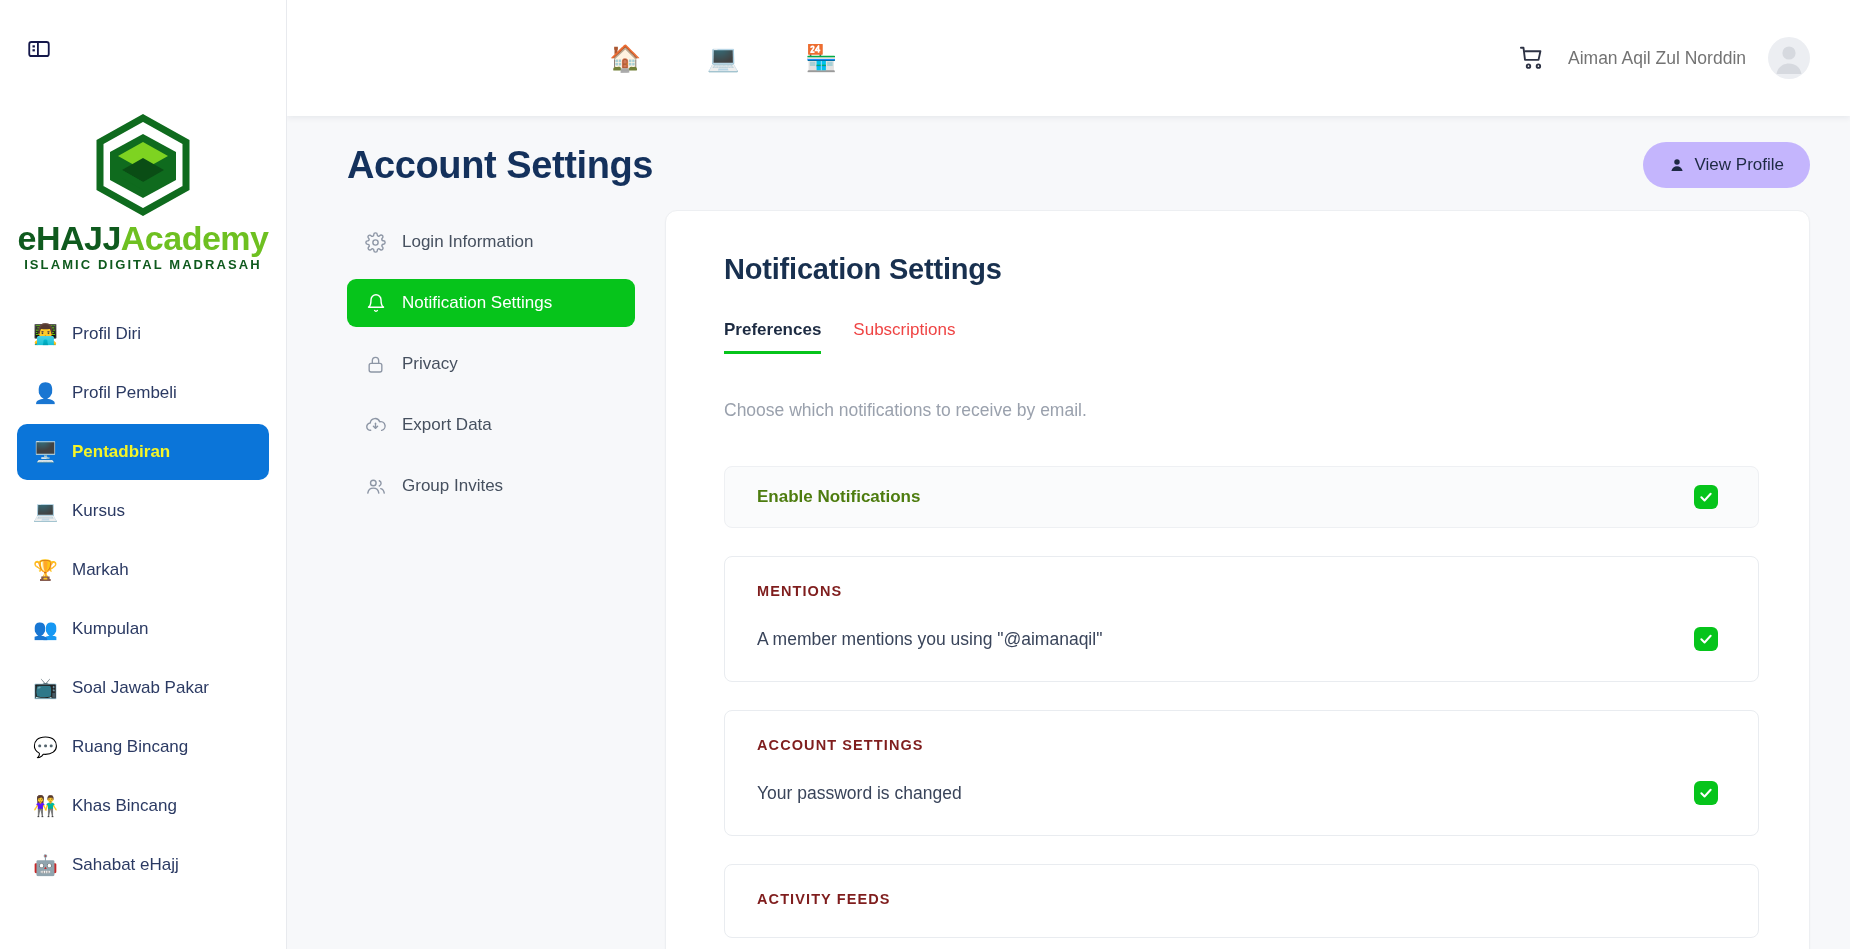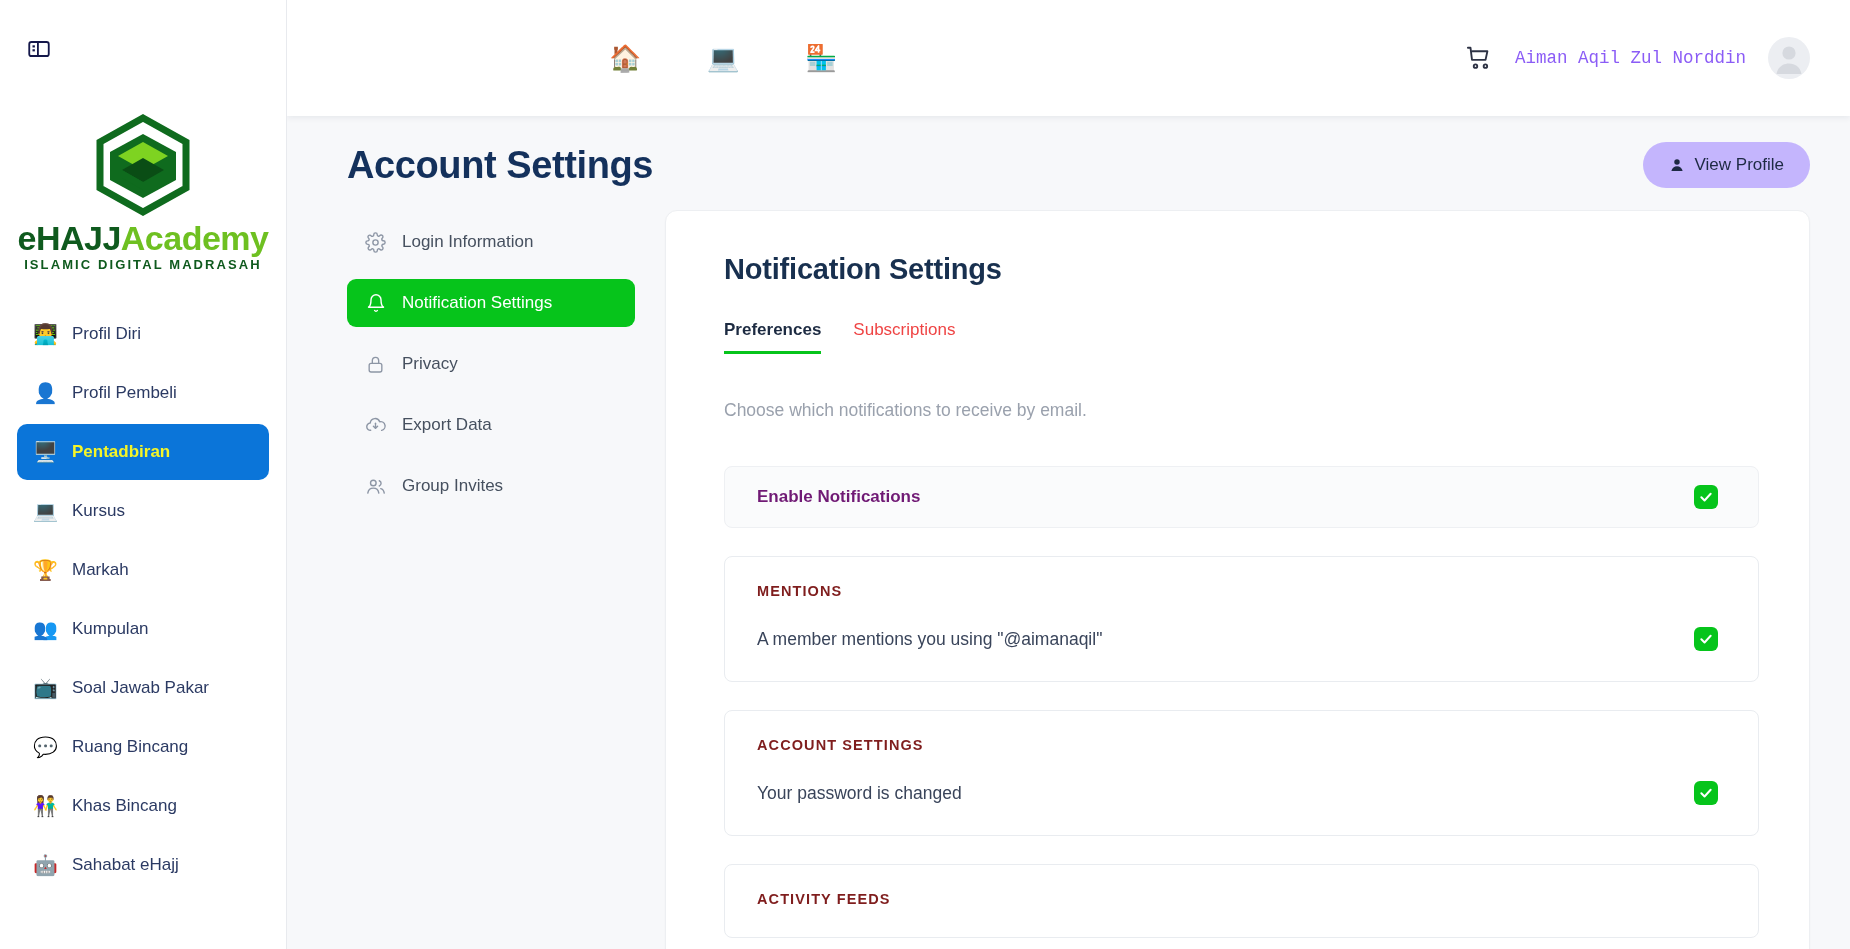--- a/index.html
+++ b/index.html
@@ -148,24 +148,23 @@
     margin-left: auto;
     display: flex;
     align-items: center;
     gap: 22px;
   }
 
   .cart-icon { cursor: pointer; display: block; }
 
   .user-name {
     font-size: 17.5px;
-    color: #8b5cf6;
+    color: #737373;
     white-space: nowrap;
     cursor: pointer;
-    font-family: Liberation Mono, monospace;
   }
 
   .avatar {
     width: 42px;
     height: 42px;
     border-radius: 50%;
     background: #eceef2;
     display: flex;
     align-items: center;
     justify-content: center;
@@ -305,21 +304,21 @@
     border-radius: 8px;
     height: 62px;
     display: flex;
     align-items: center;
     padding: 0 40px 0 32px;
   }
 
   .enable-label {
     font-size: 17px;
     font-weight: 700;
-    color: #701a75;
+    color: #4d7c0f;
   }
 
   .group-card {
     margin-top: 28px;
     background: #ffffff;
     border: 1px solid #e9ecf0;
     border-radius: 8px;
     padding: 26px 40px 30px 32px;
   }
 

